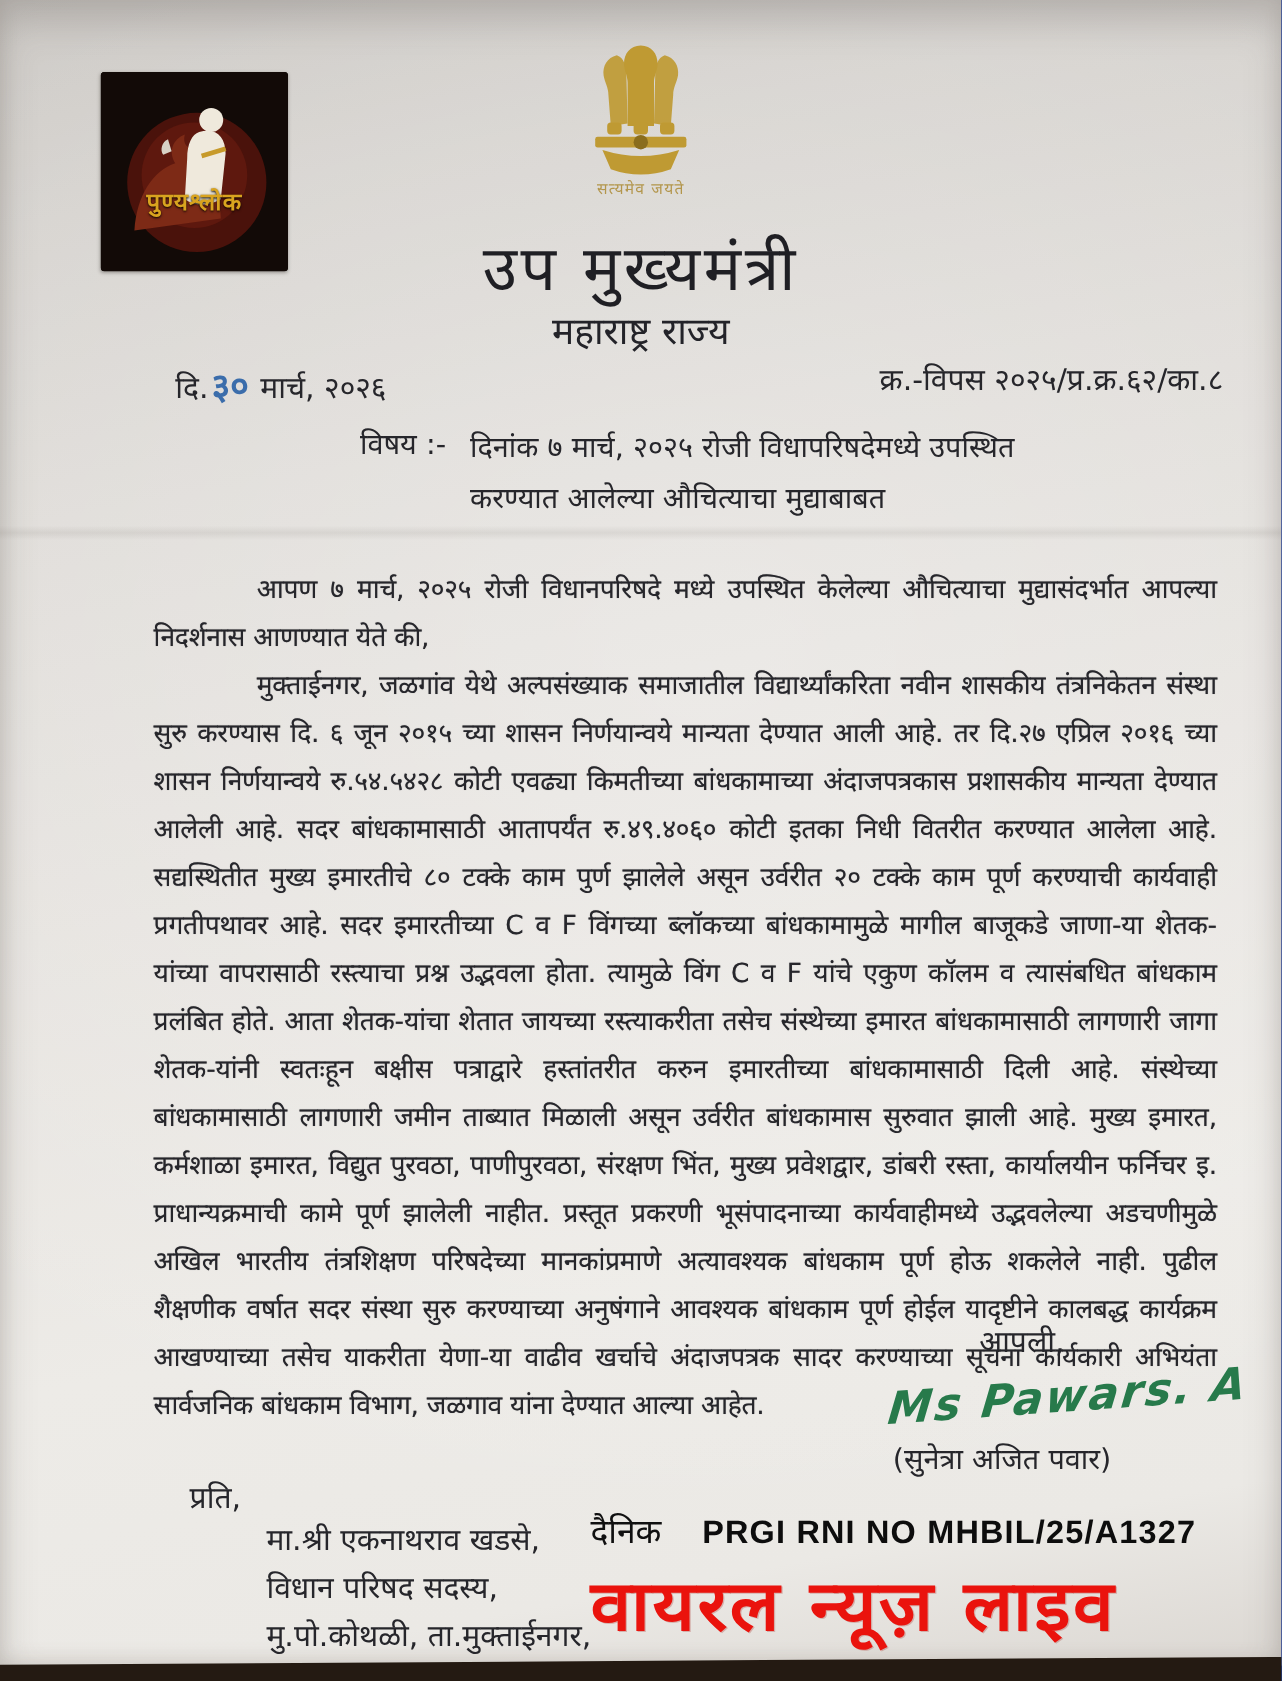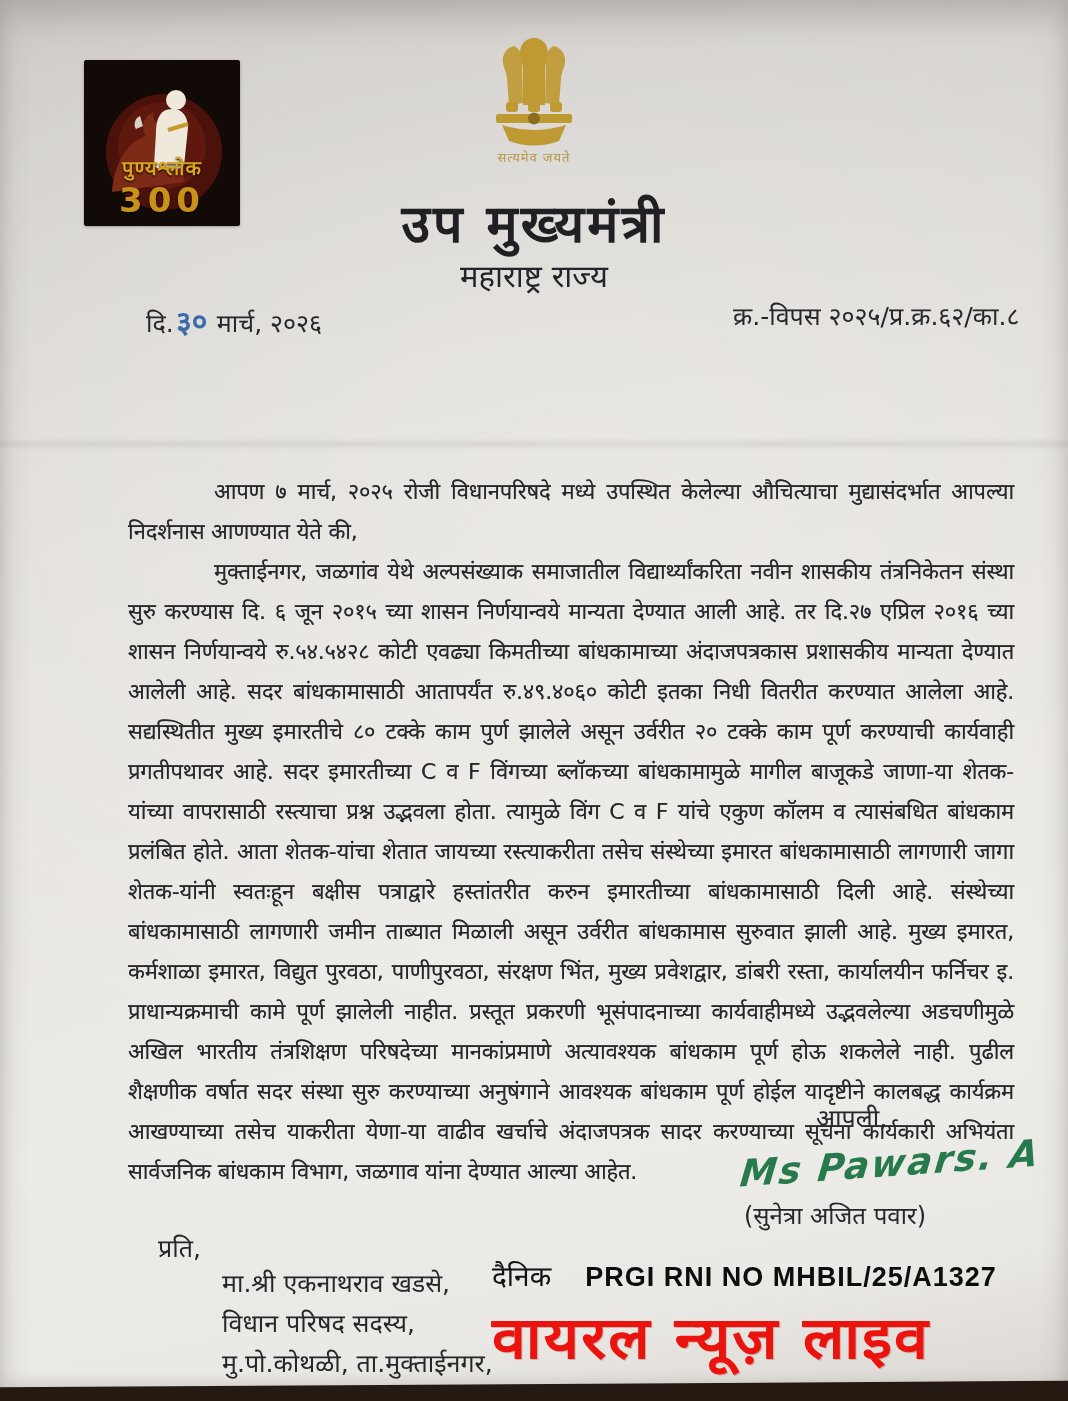--- a/index.html
+++ b/index.html
@@ -21,21 +21,21 @@
         border-radius:3px;overflow:hidden;box-shadow:0 1px 3px rgba(60,55,50,0.4);}
   .logo svg{position:absolute;left:0;top:0;}
   .logo-title{position:absolute;left:0;top:94px;width:100%;text-align:center;color:#d9a41f;
         font-size:20px;font-weight:bold;text-shadow:0 1px 2px #000;letter-spacing:1px;}
   .logo-300{position:absolute;left:0;top:120px;width:100%;text-align:center;color:#c8921a;
         font-size:34px;font-weight:bold;letter-spacing:5px;text-shadow:0 1px 2px #000;}
   .emblem-wrap{position:absolute;left:0;top:26px;width:1068px;text-align:center;}
   .emblem-wrap svg{filter:blur(0.3px);}
   .emblem-caption{margin-top:-4px;font-size:13px;color:#b3964c;letter-spacing:1px;}
   .title{position:absolute;left:0;top:186px;width:1068px;text-align:center;
-         font-size:52px;font-weight:bold;letter-spacing:3px;color:#1f1f24;}
+         font-size:52px;font-weight:normal;letter-spacing:3px;color:#1f1f24;}
   .subtitle{position:absolute;left:0;top:254px;width:1068px;text-align:center;
          font-size:31px;font-weight:normal;color:#232329;}
 
   
   .date-line{position:absolute;left:146px;top:300px;font-size:25px;}
   .date-line .hand{display:inline-block;color:#3b6dab;font-weight:bold;font-size:30px;
          transform:rotate(-3deg);margin:0 2px;}
   .ref-line{position:absolute;left:733px;top:298px;font-size:25px;}
 
   
@@ -79,21 +79,20 @@
         <rect width="156" height="166" fill="#120a07"></rect>
         <circle cx="80" cy="92" r="58" fill="#4a120b"></circle>
         <circle cx="78" cy="86" r="44" fill="#5e180e"></circle>
         <path d="M28 132 c2 -30 16 -50 34 -56 c-6 -10 -2 -20 8 -24 c-2 8 2 12 8 12 l-2 14 c16 6 24 22 24 44 z" fill="#7d2a16"></path>
         <path d="M56 56 c-5 2 -7 9 -4 13 l7 -3 z" fill="#d8d2c6"></path>
         <circle cx="92" cy="40" r="10" fill="#efe9dc"></circle>
         <path d="M82 50 c14 -4 22 4 22 18 l-4 38 c-10 6 -22 6 -30 0 l2 -34 c0 -12 4 -20 10 -22 z" fill="#efe9dc"></path>
         <path d="M84 70 l20 -6" stroke="#c79a2a" stroke-width="4" fill="none"></path>
       </svg>
       <div class="logo-title">पुण्यश्लोक</div>
-      <div class="logo-300">300</div>
     </div>
 
     <div class="emblem-wrap">
       <svg width="116" height="122" viewBox="0 0 116 122">
         <g fill="#bf9a33">
           <path d="M38 20 c-8 2 -12 9 -11 17 c1 6 4 10 4 16 l2 26 l14 -2 l-1 -40 c0 -8 -2 -15 -8 -17 z" opacity="0.92"></path>
           <path d="M78 20 c8 2 12 9 11 17 c-1 6 -4 10 -4 16 l-2 26 l-14 -2 l1 -40 c0 -8 2 -15 8 -17 z" opacity="0.92"></path>
           <path d="M58 12 c-9 0 -14 7 -14 15 c0 6 3 10 3 16 l0 36 l22 0 l0 -36 c0 -6 3 -10 3 -16 c0 -8 -5 -15 -14 -15 z"></path>
           <rect x="30" y="76" width="12" height="10" rx="3"></rect>
           <rect x="52" y="76" width="12" height="10" rx="3"></rect>
@@ -105,20 +104,27 @@
       </svg>
       <div class="emblem-caption">सत्यमेव जयते</div>
     </div>
 
     <div class="title">उप मुख्यमंत्री</div>
     <div class="subtitle">महाराष्ट्र राज्य</div>
 
     <div class="date-line"><span>दि.</span><span class="hand">३०</span><span> मार्च, २०२६</span></div>
     <div class="ref-line">क्र.-विपस २०२५/प्र.क्र.६२/का.८</div>
 
+    <div class="subject">
+      <div class="subject-label">विषय :-</div>
+      <div class="subject-text">
+        <div>दिनांक ७ मार्च, २०२५ रोजी विधापरिषदेमध्ये उपस्थित</div>
+        <div>करण्यात आलेल्या औचित्याचा मुद्याबाबत</div>
+      </div>
+    </div>
 
     <div class="body-block">
       <p>आपण ७ मार्च, २०२५ रोजी विधानपरिषदे मध्ये उपस्थित केलेल्या औचित्याचा मुद्यासंदर्भात आपल्या निदर्शनास आणण्यात येते की,</p>
       <p>मुक्ताईनगर, जळगांव येथे अल्पसंख्याक समाजातील विद्यार्थ्यांकरिता नवीन शासकीय तंत्रनिकेतन संस्था सुरु करण्यास दि. ६ जून २०१५ च्या शासन निर्णयान्वये मान्यता देण्यात आली आहे. तर दि.२७ एप्रिल २०१६ च्या शासन निर्णयान्वये रु.५४.५४२८ कोटी एवढ्या किमतीच्या बांधकामाच्या अंदाजपत्रकास प्रशासकीय मान्यता देण्यात आलेली आहे. सदर बांधकामासाठी आतापर्यंत रु.४९.४०६० कोटी इतका निधी वितरीत करण्यात आलेला आहे. सद्यस्थितीत मुख्य इमारतीचे ८० टक्के काम पुर्ण झालेले असून उर्वरीत २० टक्के काम पूर्ण करण्याची कार्यवाही प्रगतीपथावर आहे. सदर इमारतीच्या C व F विंगच्या ब्लॉकच्या बांधकामामुळे मागील बाजूकडे जाणा-या शेतक-यांच्या वापरासाठी रस्त्याचा प्रश्न उद्भवला होता. त्यामुळे विंग C व F यांचे एकुण कॉलम व त्यासंबधित बांधकाम प्रलंबित होते. आता शेतक-यांचा शेतात जायच्या रस्त्याकरीता तसेच संस्थेच्या इमारत बांधकामासाठी लागणारी जागा शेतक-यांनी स्वतःहून बक्षीस पत्राद्वारे हस्तांतरीत करुन इमारतीच्या बांधकामासाठी दिली आहे. संस्थेच्या बांधकामासाठी लागणारी जमीन ताब्यात मिळाली असून उर्वरीत बांधकामास सुरुवात झाली आहे. मुख्य इमारत, कर्मशाळा इमारत, विद्युत पुरवठा, पाणीपुरवठा, संरक्षण भिंत, मुख्य प्रवेशद्वार, डांबरी रस्ता, कार्यालयीन फर्निचर इ. प्राधान्यक्रमाची कामे पूर्ण झालेली नाहीत. प्रस्तूत प्रकरणी भूसंपादनाच्या कार्यवाहीमध्ये उद्भवलेल्या अडचणीमुळे अखिल भारतीय तंत्रशिक्षण परिषदेच्या मानकांप्रमाणे अत्यावश्यक बांधकाम पूर्ण होऊ शकलेले नाही. पुढील शैक्षणीक वर्षात सदर संस्था सुरु करण्याच्या अनुषंगाने आवश्यक बांधकाम पूर्ण होईल यादृष्टीने कालबद्ध कार्यक्रम आखण्याच्या तसेच याकरीता येणा-या वाढीव खर्चाचे अंदाजपत्रक सादर करण्याच्या सूचना कार्यकारी अभियंता सार्वजनिक बांधकाम विभाग, जळगाव यांना देण्यात आल्या आहेत.</p>
     </div>
 
     <div class="salutation">आपली,</div>
     <div class="signature">Ms Pawars. A</div>
     <div class="signatory">(सुनेत्रा अजित पवार)</div>
 

